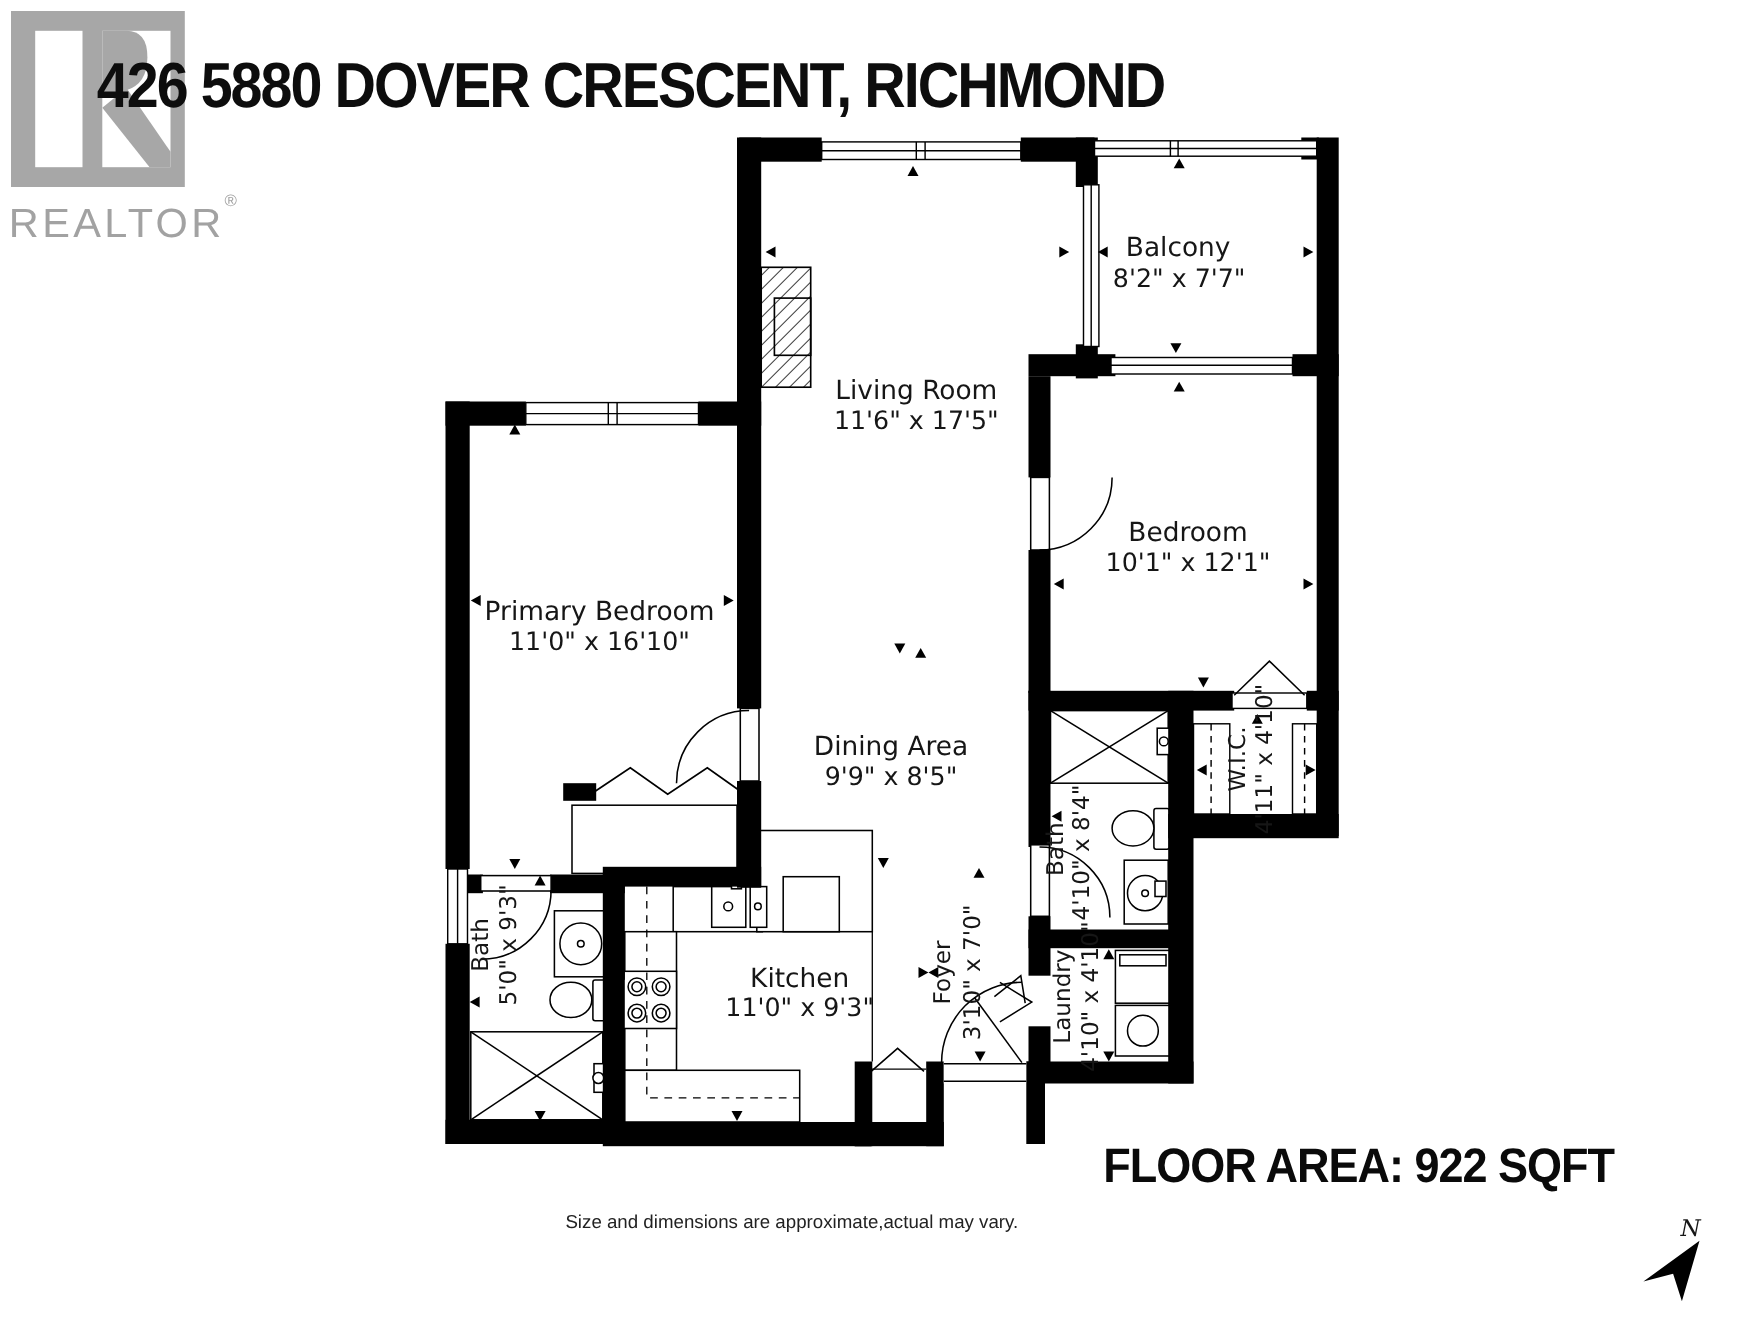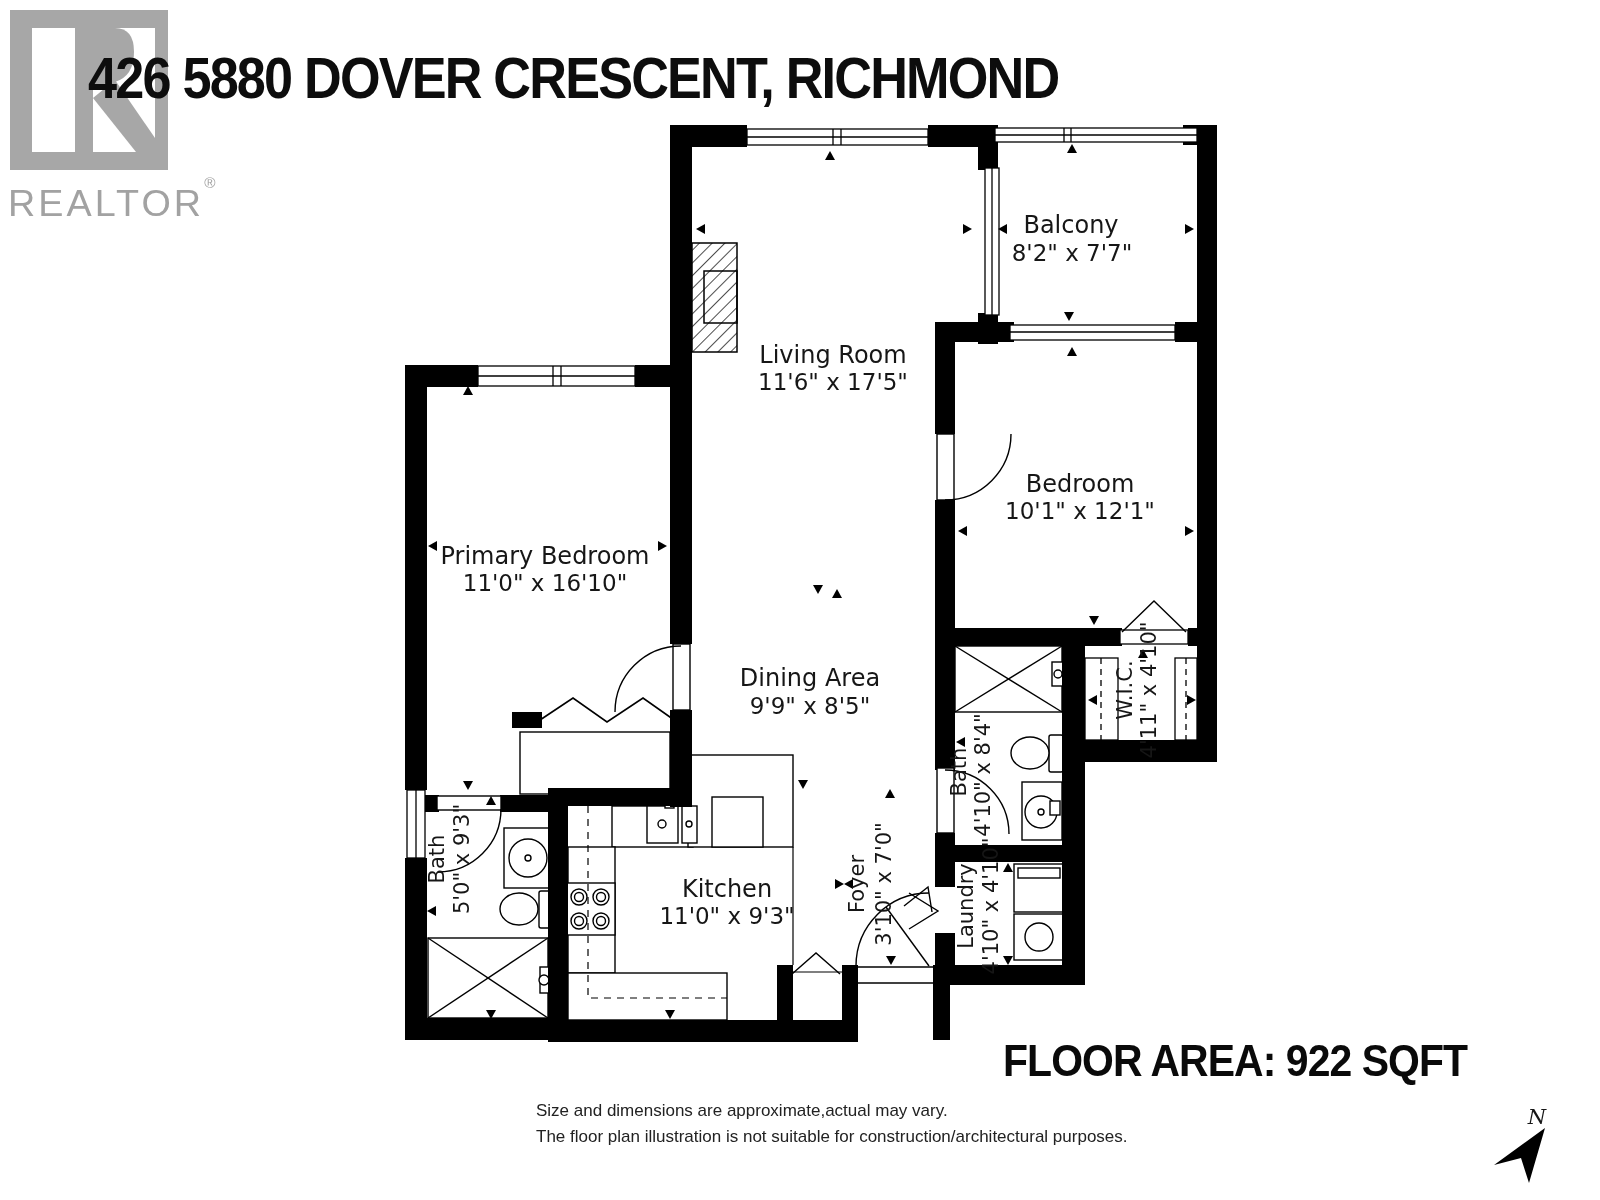--- a/index.html
+++ b/index.html
@@ -9,21 +9,21 @@
   .title{position:absolute;left:88px;top:44px;font-family:"Liberation Sans",sans-serif;
          font-weight:bold;font-size:58px;letter-spacing:-2px;white-space:nowrap;
          transform:scaleX(.90);transform-origin:left top;color:#0d0d0d;z-index:3;}
   .logo{position:absolute;left:10px;top:10px;z-index:1;}
   .logo-word{position:absolute;left:8px;top:174px;z-index:1;font-family:"Liberation Sans",sans-serif;
          font-size:37px;color:#a2a2a2;letter-spacing:3px;transform:scaleX(1.02);transform-origin:left top;}
   .logo-word sup{font-size:15px;vertical-align:28px;letter-spacing:0;}
   .floor-area{position:absolute;left:1003px;top:1036px;font-family:"Liberation Sans",sans-serif;
          font-weight:bold;font-size:44px;letter-spacing:-1px;white-space:nowrap;
          transform:scaleX(.93);transform-origin:left top;color:#0a0a0a;}
-  .disclaimer{position:absolute;left:536px;top:1098px;font-family:"Liberation Sans",sans-serif;
+  .disclaimer{position:absolute;left:514px;top:1098px;font-family:"Liberation Sans",sans-serif;
          font-size:17px;line-height:26px;color:#222;}
   svg text{fill:#161616;}
   .room-name{font-size:24px;}
   .room-dims{font-size:23px;}
   .room-name-sm{font-size:21px;}
   .room-dims-sm{font-size:21px;}
 </style>
 </head>
 <body>
 
@@ -328,16 +328,15 @@
 
     <g>
       <text x="1537" y="1124" text-anchor="middle" font-size="21" font-style="italic" font-family="DejaVu Serif, serif">N</text>
       <polygon points="1545,1128 1494,1165 1521,1158 1529,1183" fill="#000"></polygon>
     </g>
   </svg>
 
   <div class="floor-area">FLOOR AREA: 922 SQFT</div>
   <div class="disclaimer">
     <div>Size and dimensions are approximate,actual may vary.</div>
-    <div>The floor plan illustration is not suitable for construction/architectural purposes.</div>
   </div>
 
 </div>
 
 </body></html>

